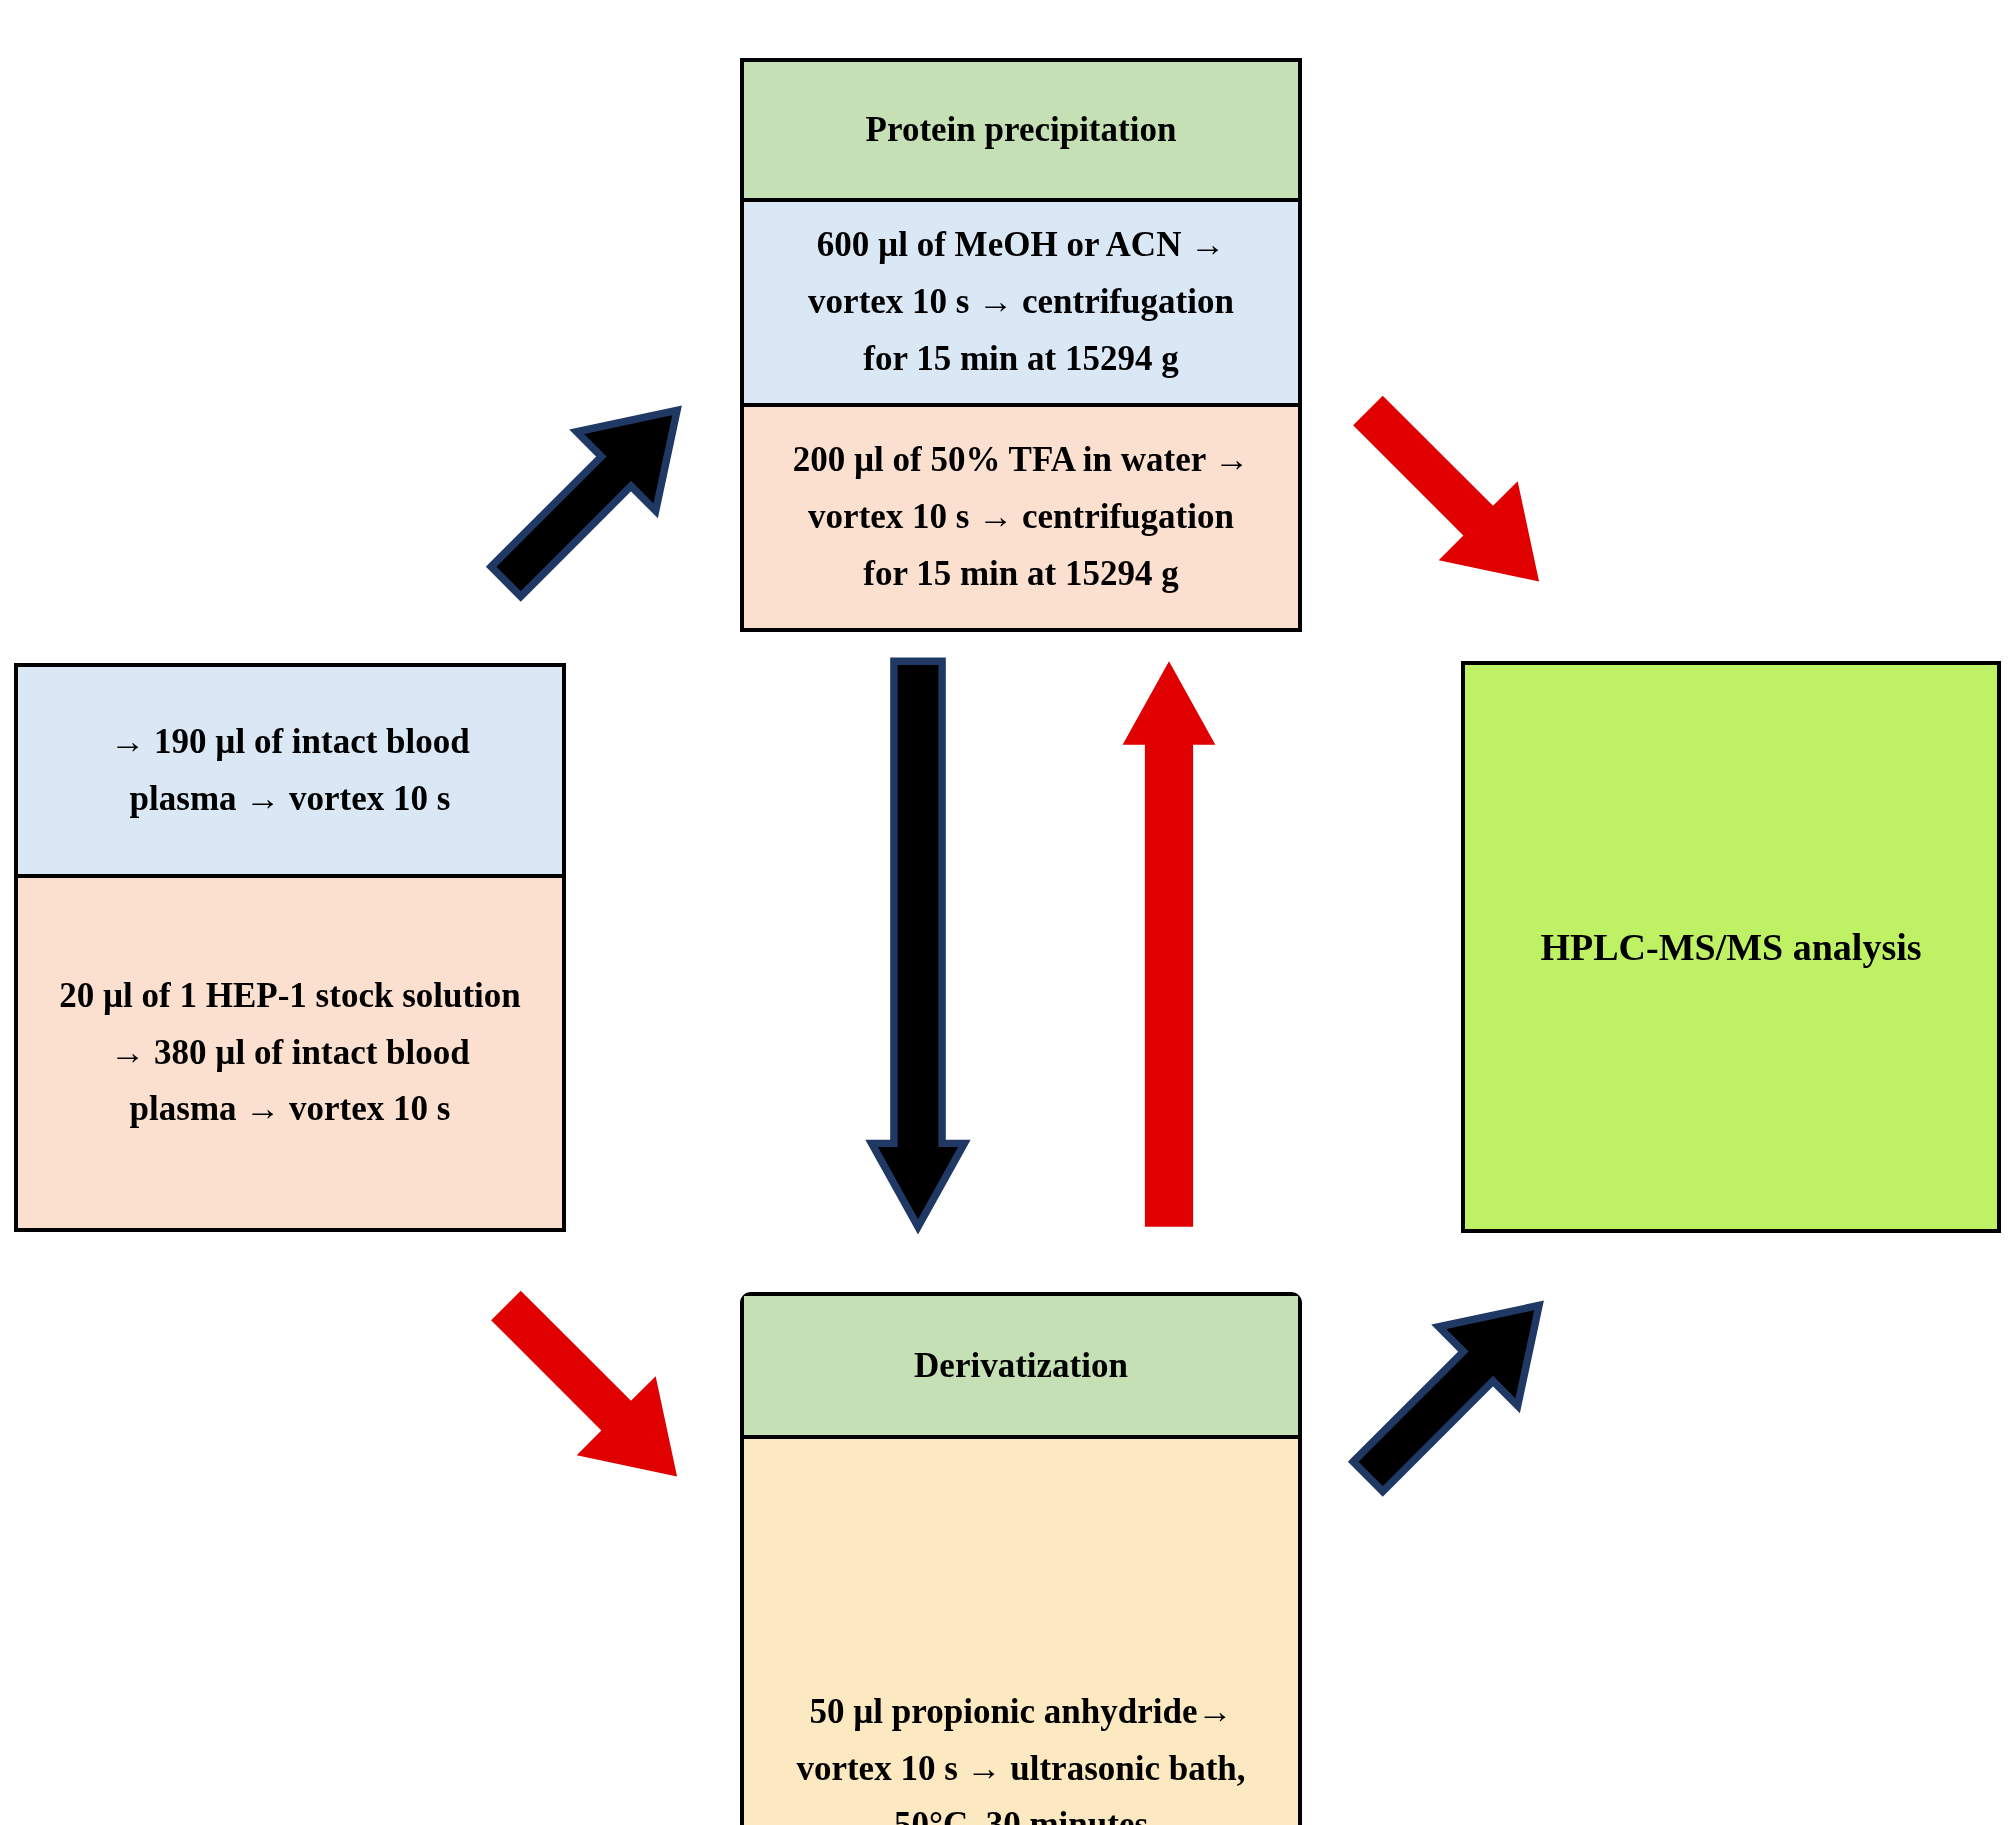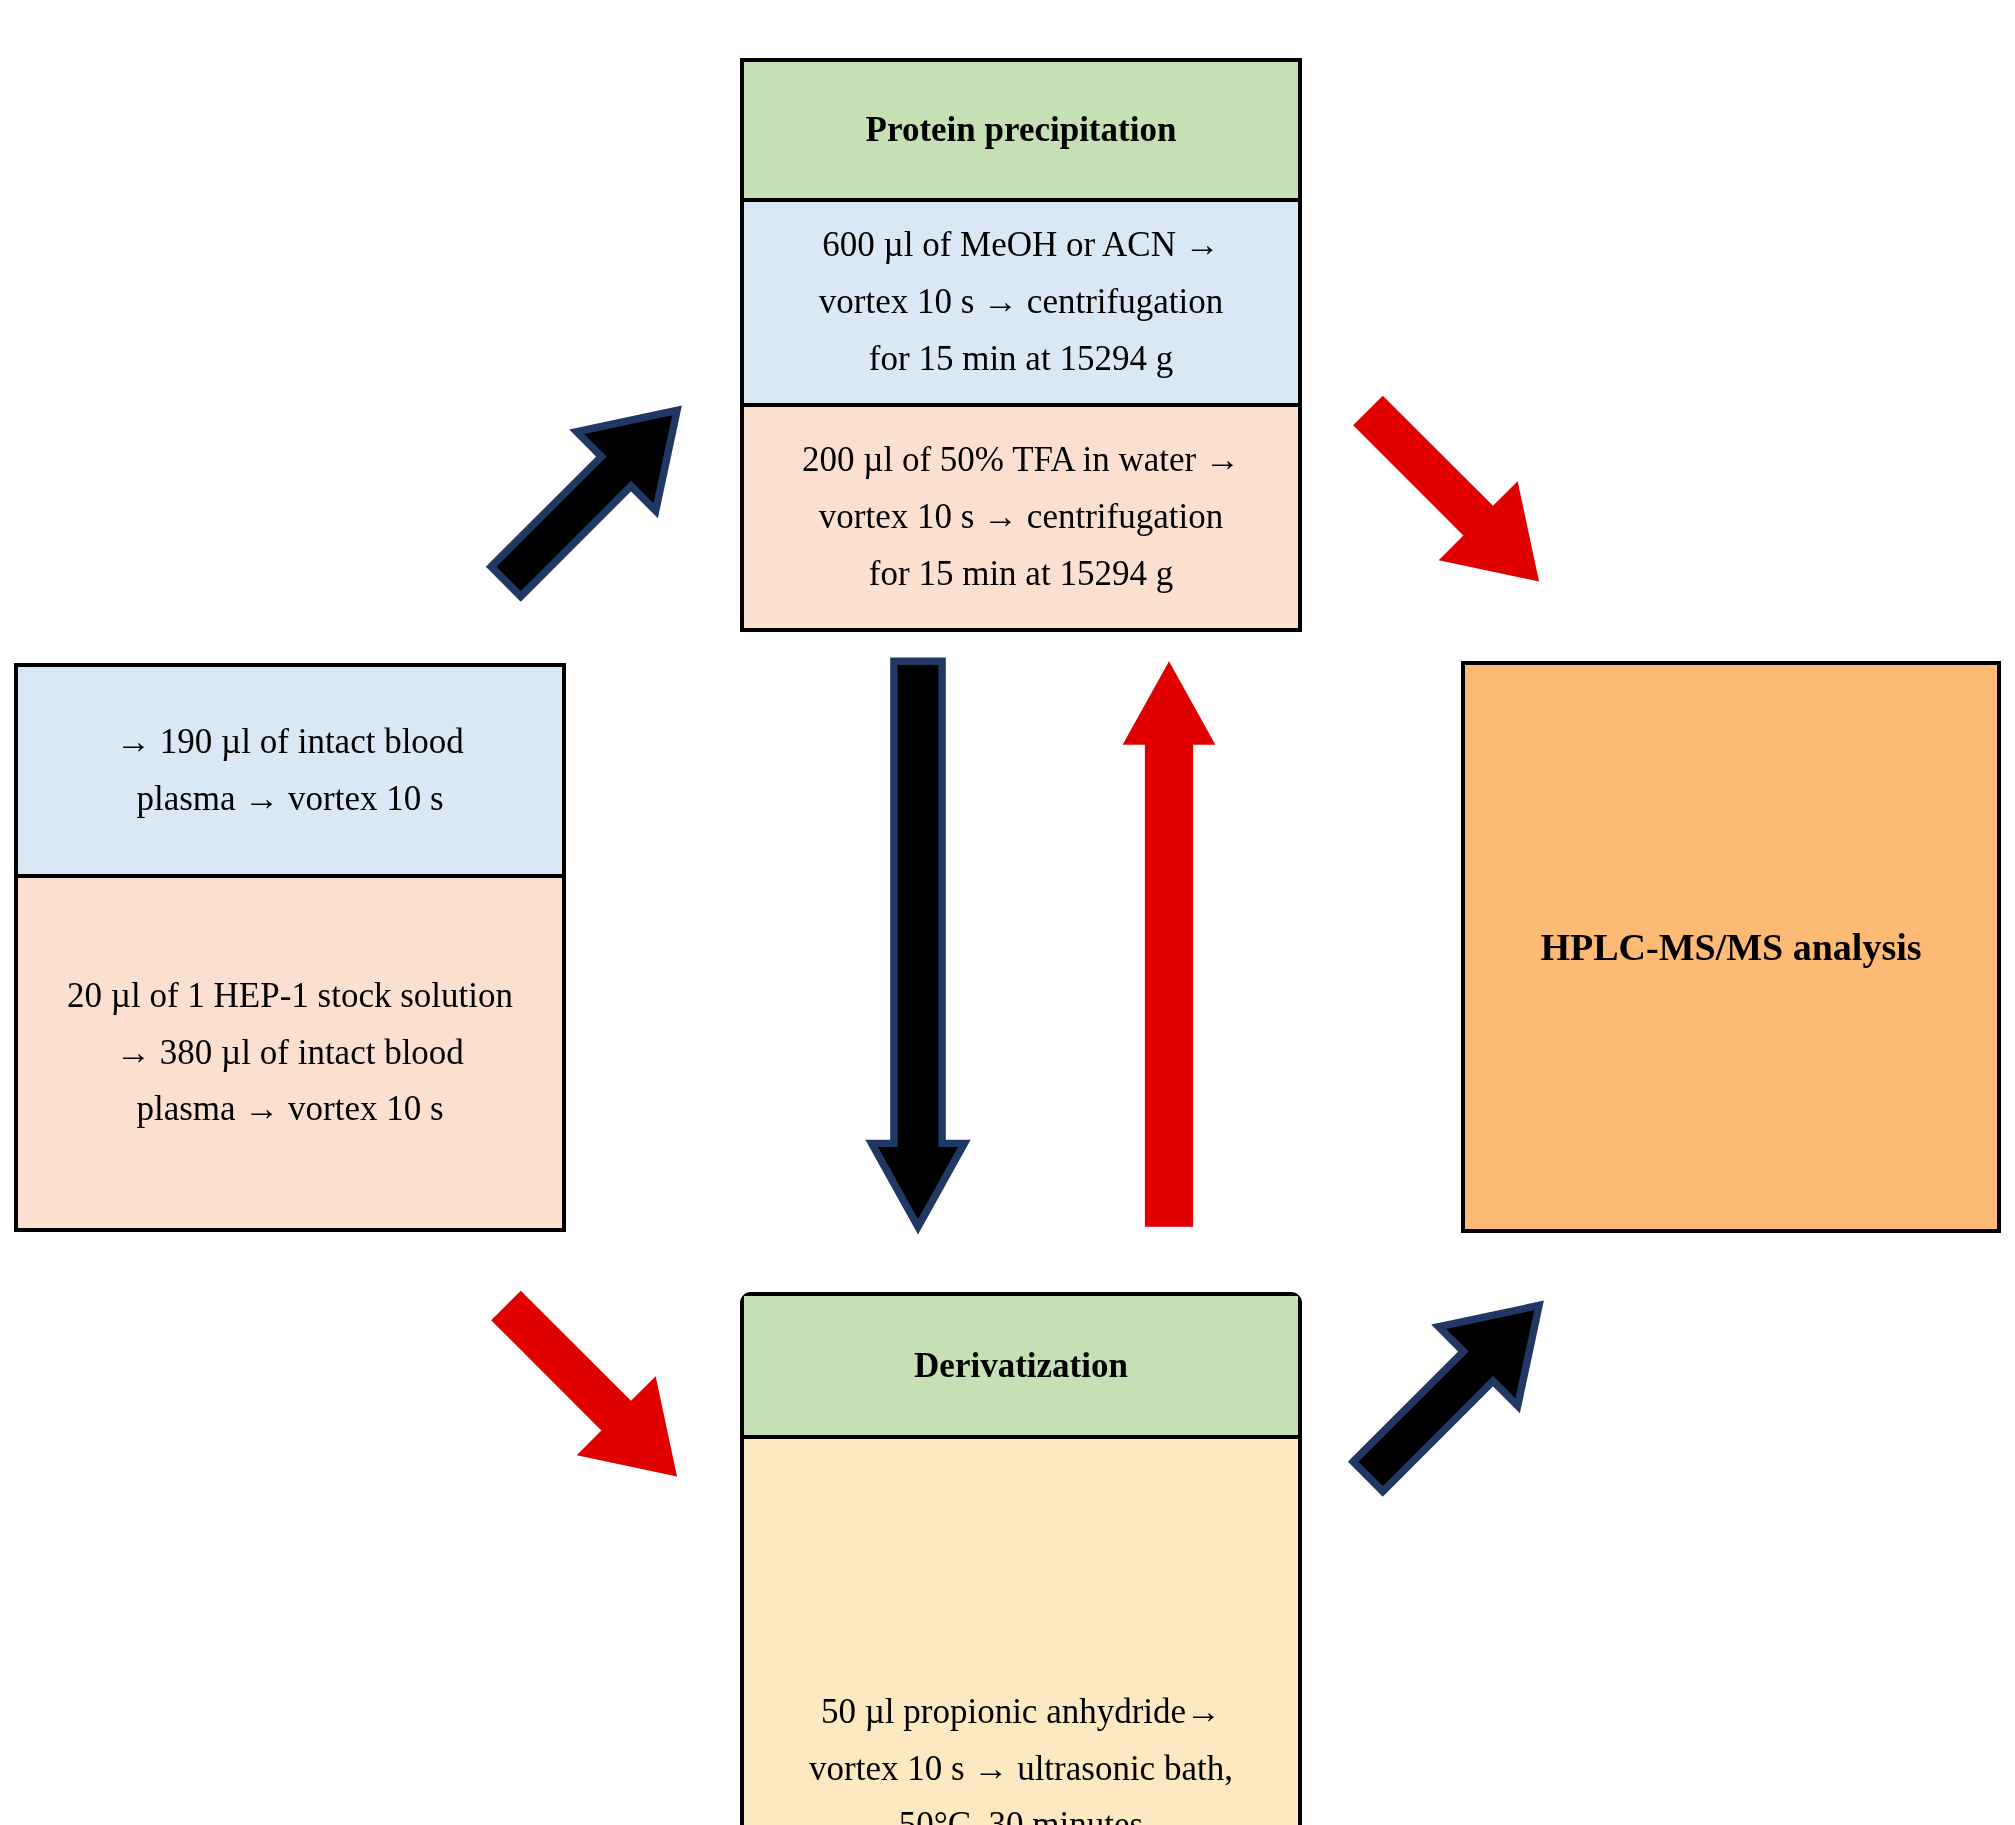--- a/index.html
+++ b/index.html
@@ -30,40 +30,40 @@
   .seg.hdr{
     font-weight:bold;
     font-size:35px;
   }
   .seg.body{
     font-size:35px;
     line-height:1.62;
     padding:0 12px;
   }
   .seg.divider{border-bottom:4.7px solid #000000;}
-  .seg .lines{width:100%;}
+  .seg .lines{width:100%;font-weight:bold;}
   .seg .lines div{white-space:nowrap;}
 
   
   #box-protein-precipitation{left:740px;top:17.7px;width:562px;height:574px;}
   #box-protein-precipitation .hdr{height:140px;background:#C5E0B4;}
   #box-protein-precipitation .s-blue{height:205px;background:#DAE7F5;}
   #box-protein-precipitation .s-peach{flex:1;background:#FBE0D0;justify-content:flex-end;}
 
   #box-preparation{left:14px;top:623px;width:552px;height:569px;}
   #box-preparation .hdr{height:138px;background:#C5E0B4;}
   #box-preparation .s-blue{height:211px;background:#DAE7F5;}
   #box-preparation .s-peach{flex:1;background:#FBE0D0;}
 
   #box-derivatization{left:740px;top:1252px;width:562px;height:566px;border-radius:11px;}
   #box-derivatization .hdr{height:143px;background:#C5E0B4;}
   #box-derivatization .s-yellow{flex:1;background:#FCE9C2;align-items:flex-end;padding-top:61px;}
 
   #box-hplc{left:1461px;top:621px;width:540px;height:572px;}
-  #box-hplc .hdr{flex:1;background:#fdba74;font-size:38px;}
+  #box-hplc .hdr{flex:1;background:#bef264;font-size:38px;}
 
   
   .arrow{position:absolute;}
   .arrow svg{display:block;overflow:visible;}
 </style>
 </head>
 <body>
 
 <div id="canvas">
 

